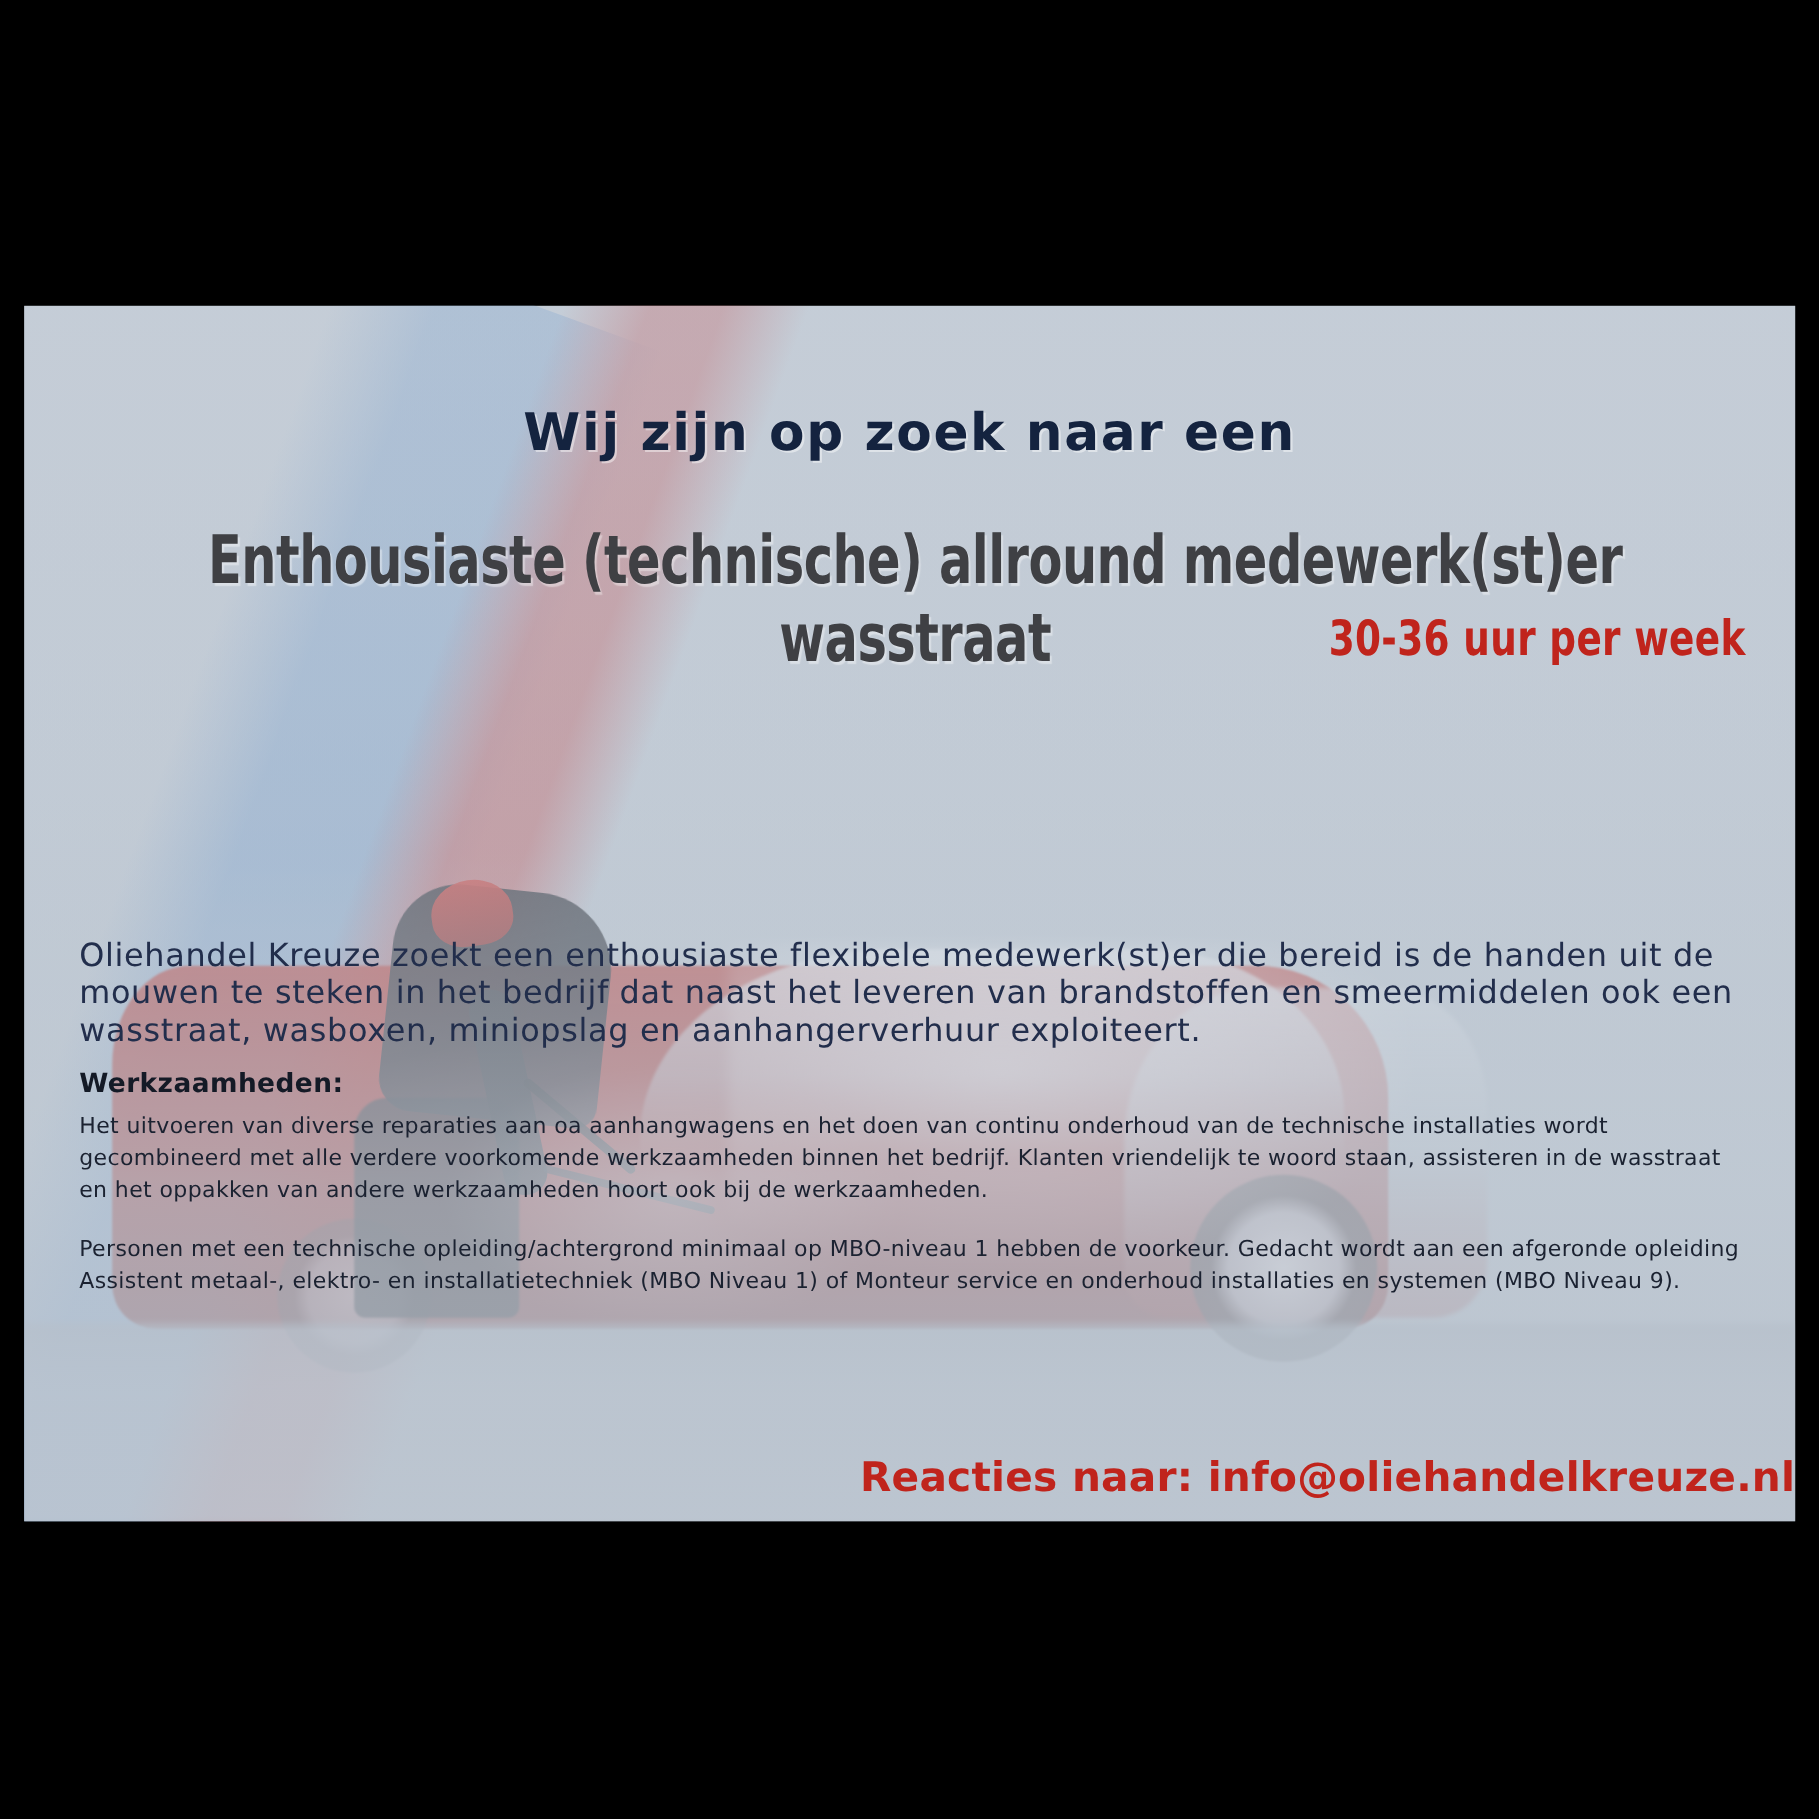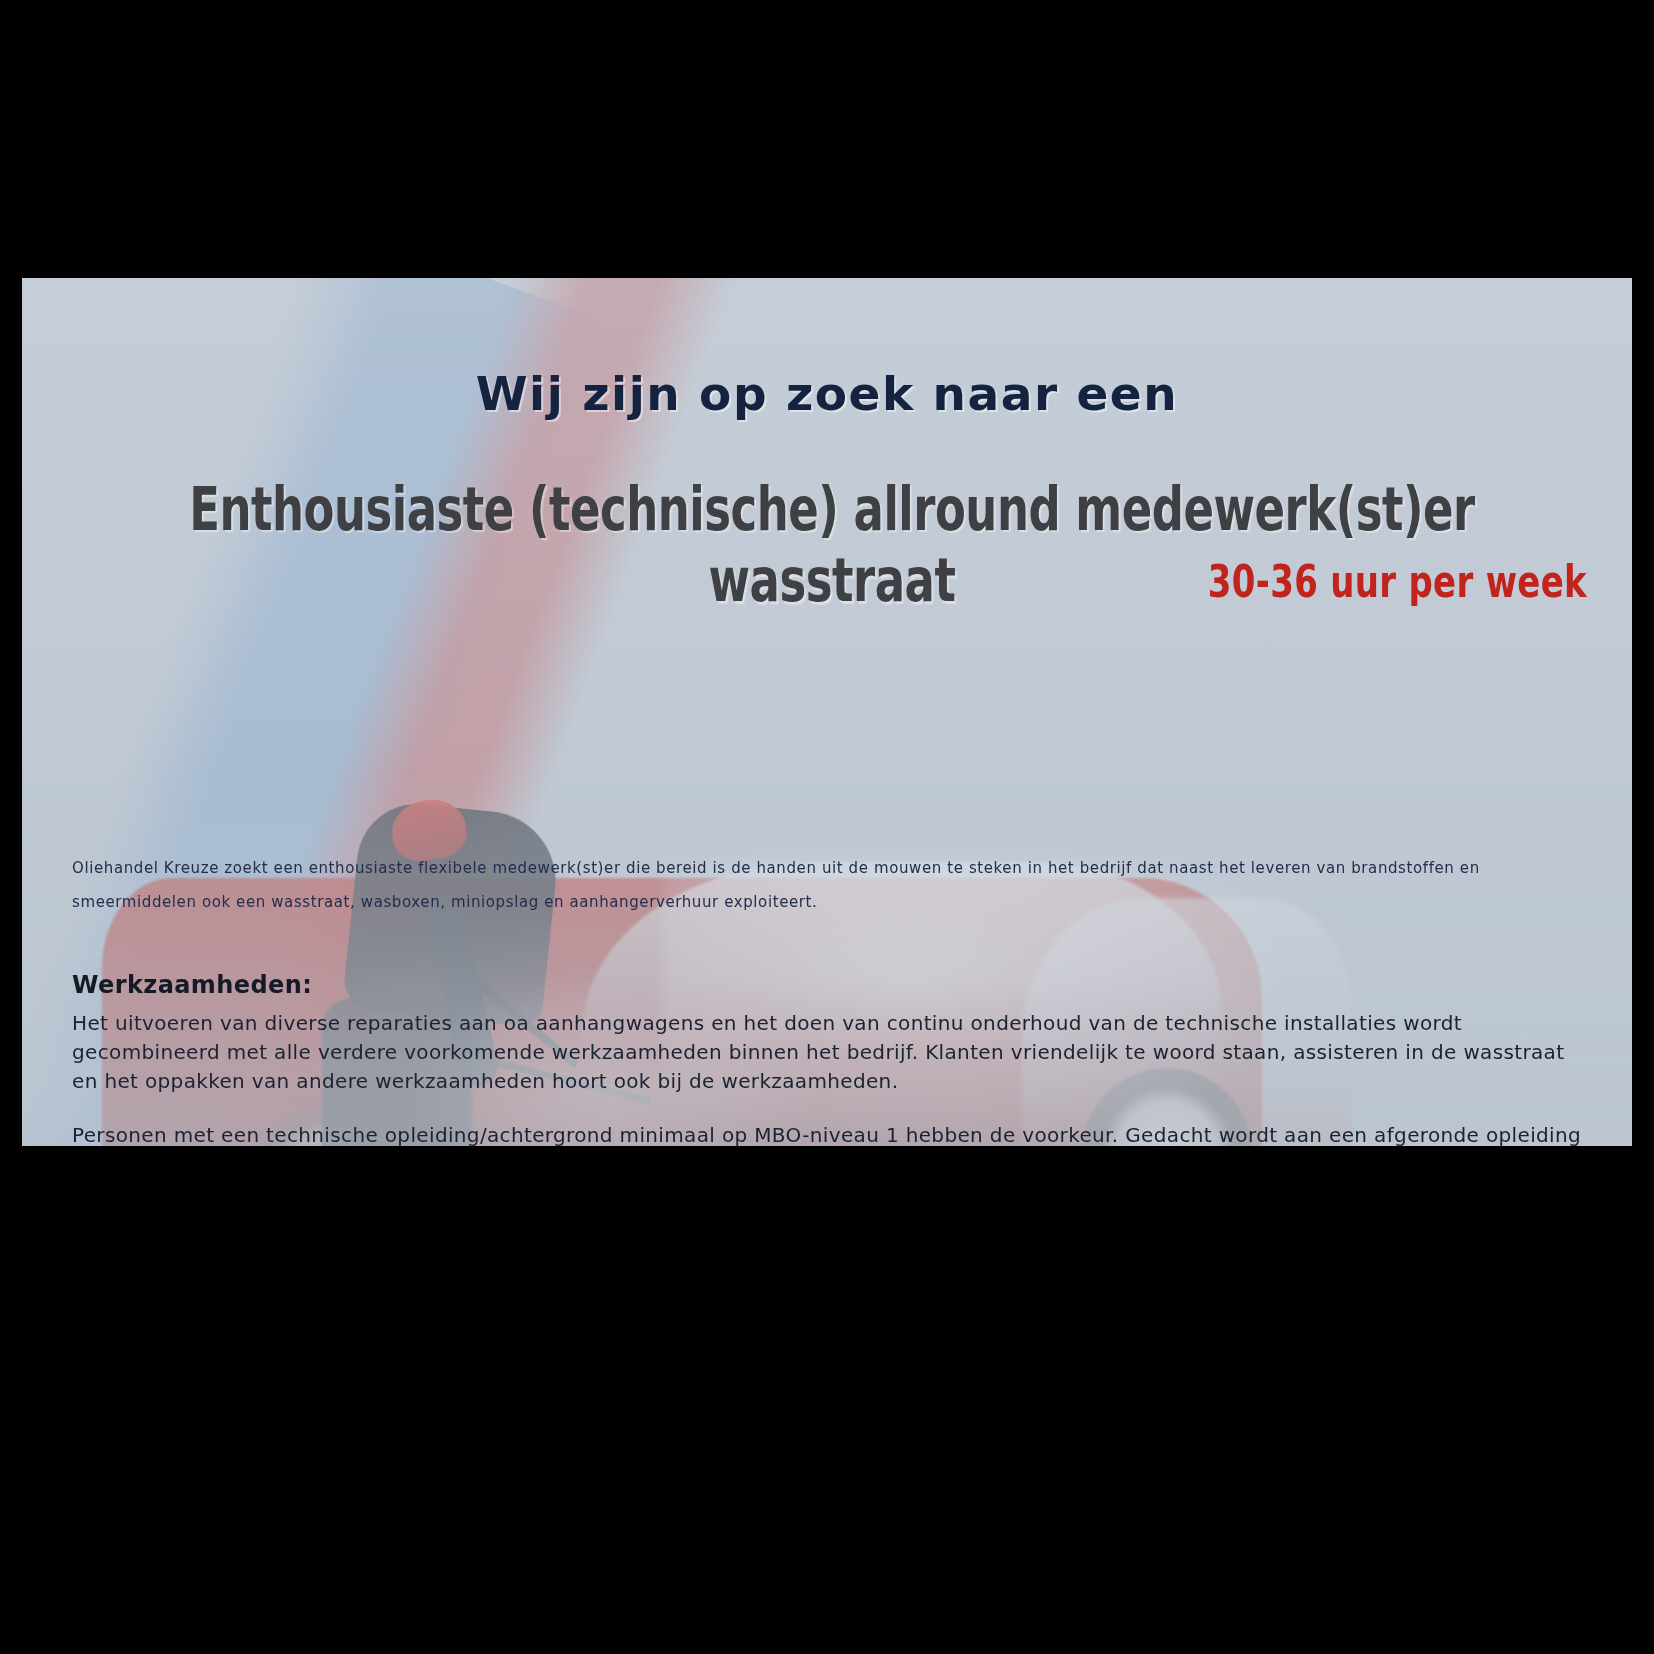--- a/index.html
+++ b/index.html
@@ -13,21 +13,21 @@
     font-family: "Liberation Sans", sans-serif;
     overflow: hidden;
   }
 
   
   #poster {
     position: absolute;
     left: 22px;
     top: 278px;
     width: 1610px;
-    height: 868px;
+    height: 1105px;
     overflow: hidden;
     background: linear-gradient(180deg, #c3ccd6 0%, #bfc9d4 40%, #b8c3ce 70%, #aab6c2 100%);
     text-decoration: underline;
   }
 
   
   .bg-layer { position: absolute; pointer-events: none; }
 
   
   #stripe-blue {
@@ -185,21 +185,21 @@
     transform: scaleY(1.3);
     transform-origin: right top;
     letter-spacing: 0.3px;
   }
 
   .intro {
     position: absolute;
     left: 50px; top: 573px;
     width: 1520px;
     font-family: "DejaVu Sans", sans-serif;
-    font-size: 15px;
+    font-size: 29px;
     line-height: 34px;
     color: #222e4c;
     letter-spacing: 0.6px;
   }
 
   .section {
     position: absolute;
     left: 50px;
     width: 1520px;
     color: #1d2433;

